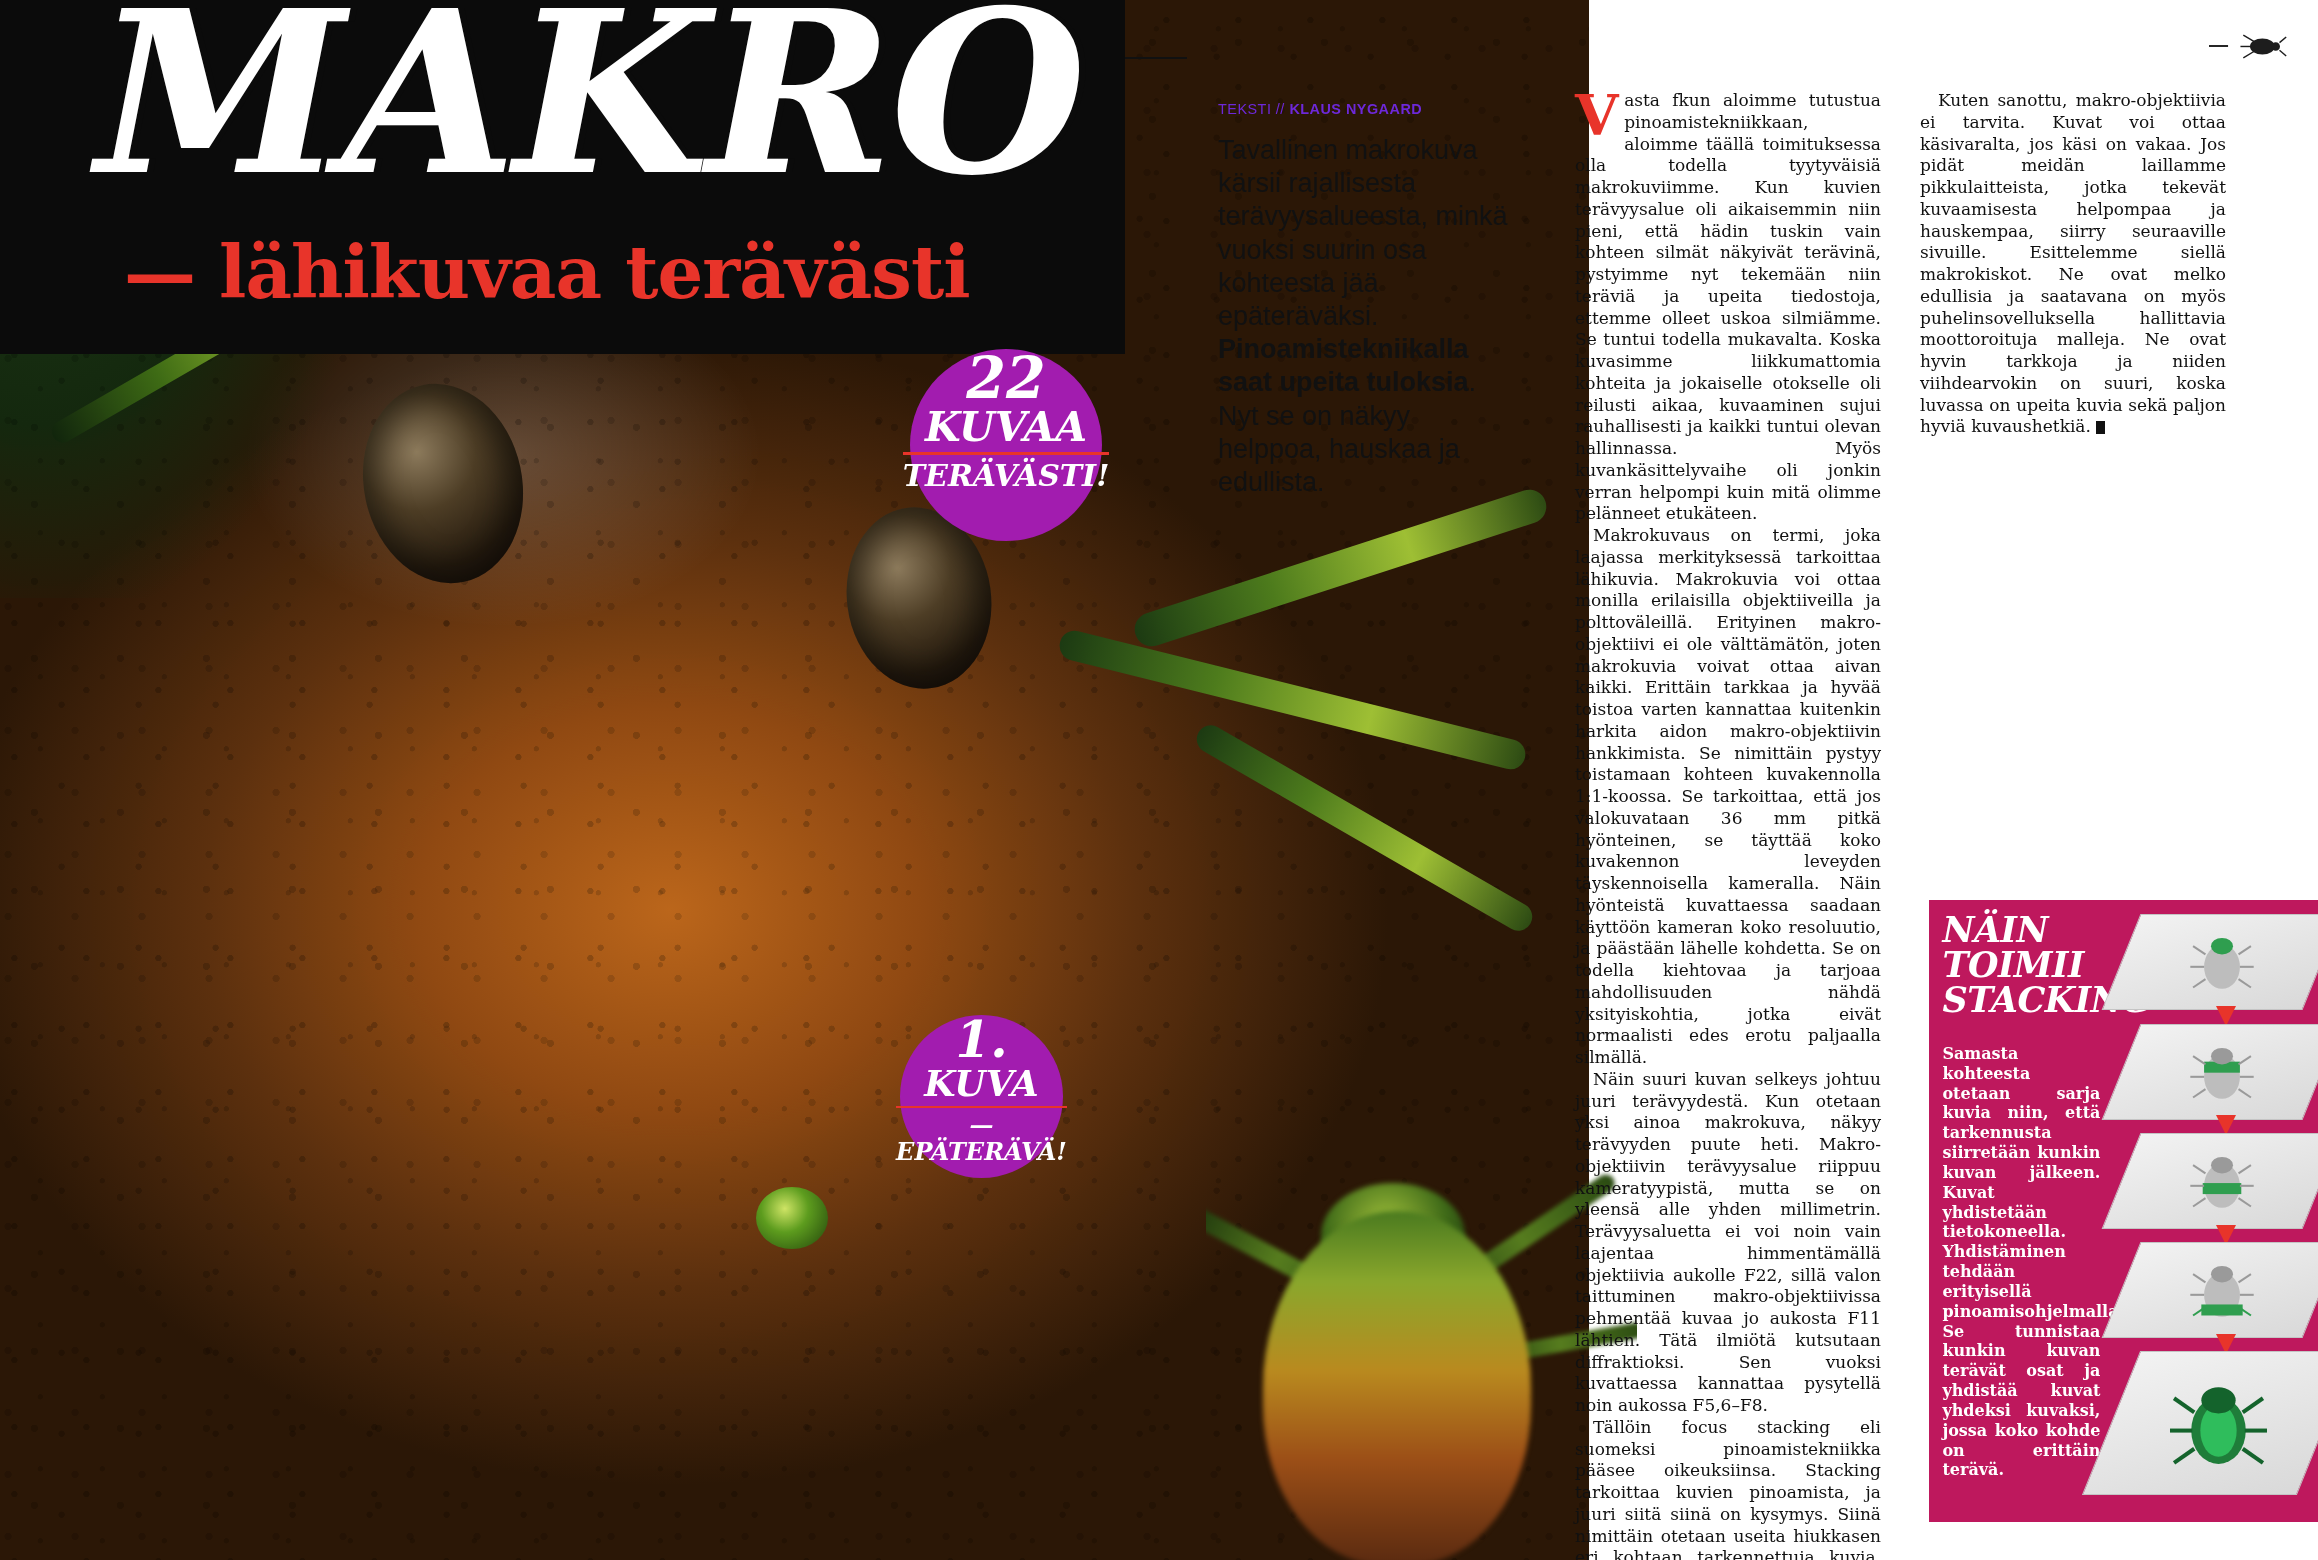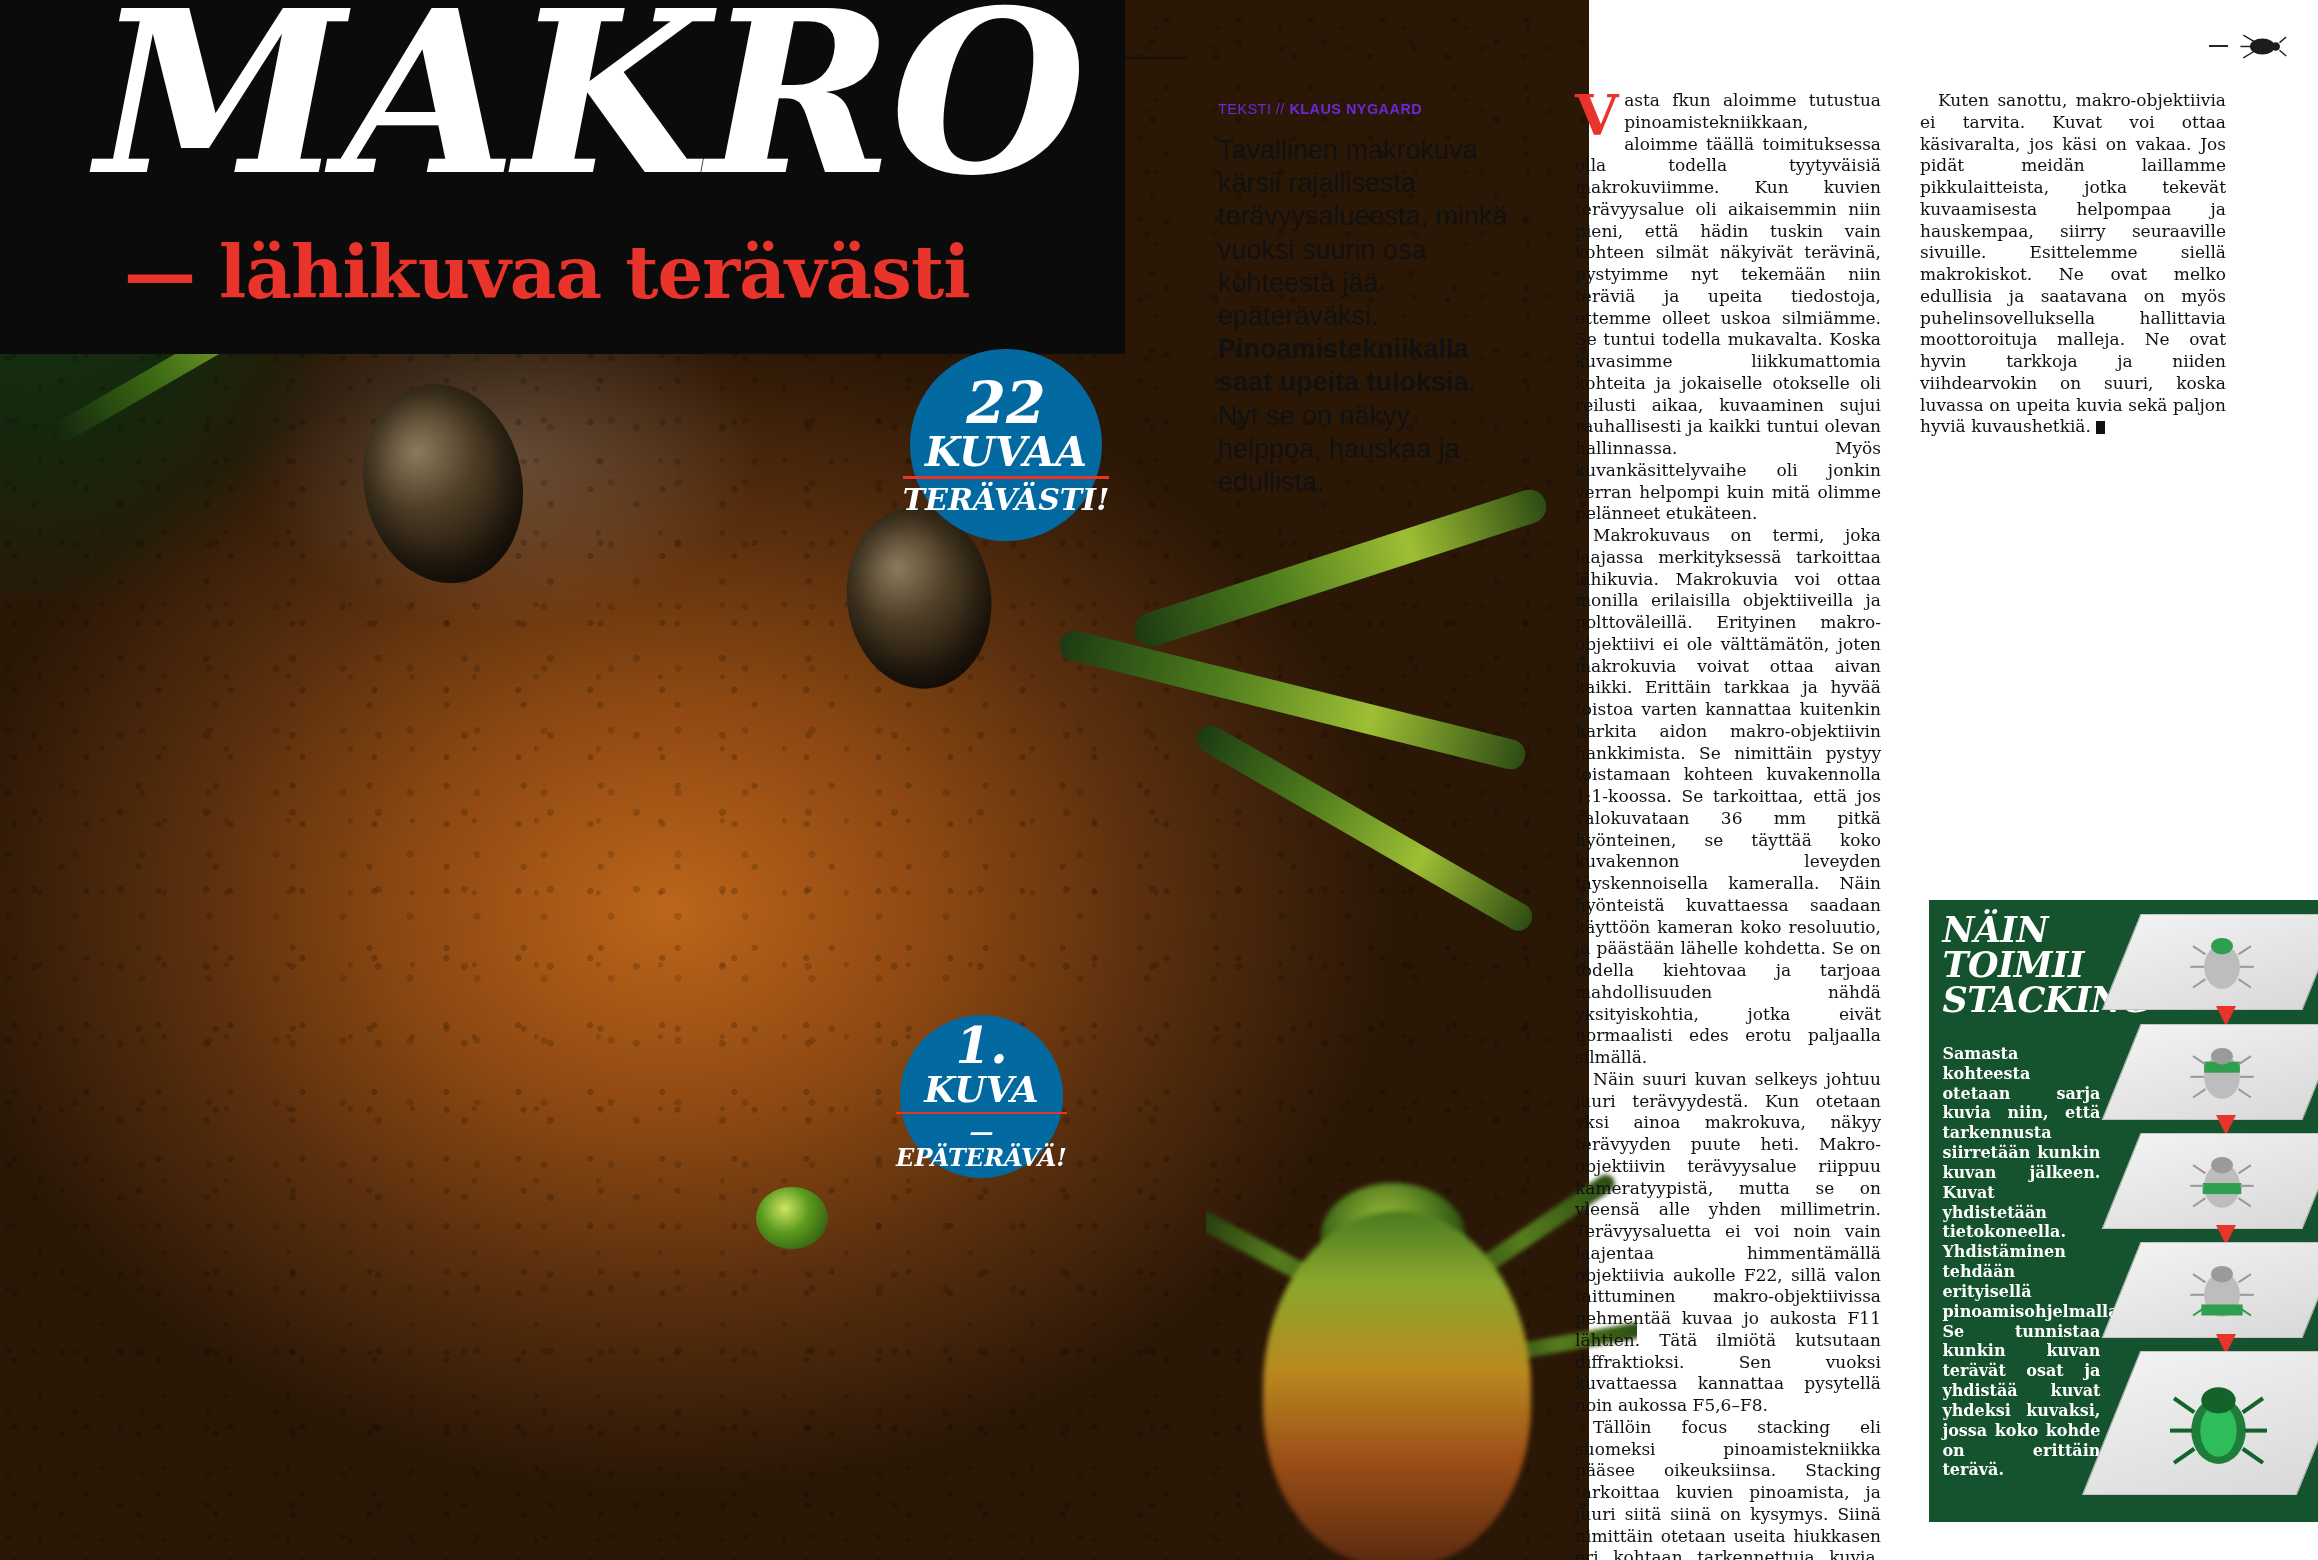--- a/index.html
+++ b/index.html
@@ -104,23 +104,23 @@
   #title-rule {
     position:absolute; left:1125px; top:57px; width:62px; height:1.9px; background:#111;
   }
   #corner-bug {
     position:absolute; right:29px; top:29px; width:81px; height:34px;
   }
 
   
   .badge {
     position:absolute; border-radius:50%;
-    background:#0369a1; color:#fff; text-align:center;
+    background:#a21caf; color:#fff; text-align:center;
     font-family:"DejaVu Serif", serif; font-weight:bold; font-style:italic;
-    display:flex; flex-direction:column; align-items:center; justify-content:center;
+    display:flex; flex-direction:column; align-items:center; 
   }
   #badge-22 { left:910px; top:349px; width:192px; height:192px; }
   #badge-22 .n { font-size:57px; line-height:1; }
   #badge-22 .l1 { font-size:41px; line-height:1.05; }
   #badge-22 .l2 { font-size:30px; line-height:1.1; border-top:3.4px solid #e8342a; padding-top:4px; margin-top:2.9px; }
   #badge-1 { left:900px; top:1015px; width:163px; height:163px; }
   #badge-1 .n { font-size:50px; line-height:1; }
   #badge-1 .l1 { font-size:36px; line-height:1.05; }
   #badge-1 .l2 { font-size:24px; line-height:1.1; border-top:2.9px solid #e8342a; padding-top:4.8px; margin-top:2.9px; }
 
@@ -151,21 +151,21 @@
     float:left; font-family:"DejaVu Serif", serif; font-weight:bold;
     font-size:56px; line-height:.82; color:#e8342a; padding-right:5.7px; margin-top:2.9px;
   }
   #col2 .endmark {
     display:inline-block; width:9.6px; height:12.4px; background:#111; vertical-align:-1.4px; margin-left:4.8px;
   }
 
   
   #stack-panel {
     position:absolute; left:1929px; top:900px; width:389px; height:622px;
-    background:#14532d;
+    background:#be185d;
   }
   #stack-title {
     position:absolute; left:13.4px; top:12.4px; width:182px;
     font-family:"DejaVu Serif", serif; font-weight:bold; font-style:italic;
     font-size:35px; line-height:1.0; color:#ffffff; letter-spacing:-0.5px;
   }
   #stack-text {
     position:absolute; left:13.4px; top:144px; width:158px;
     font-family:"DejaVu Serif", serif; font-weight:bold;
     font-size:16px; line-height:1.24; color:#ffffff; text-align:justify;

